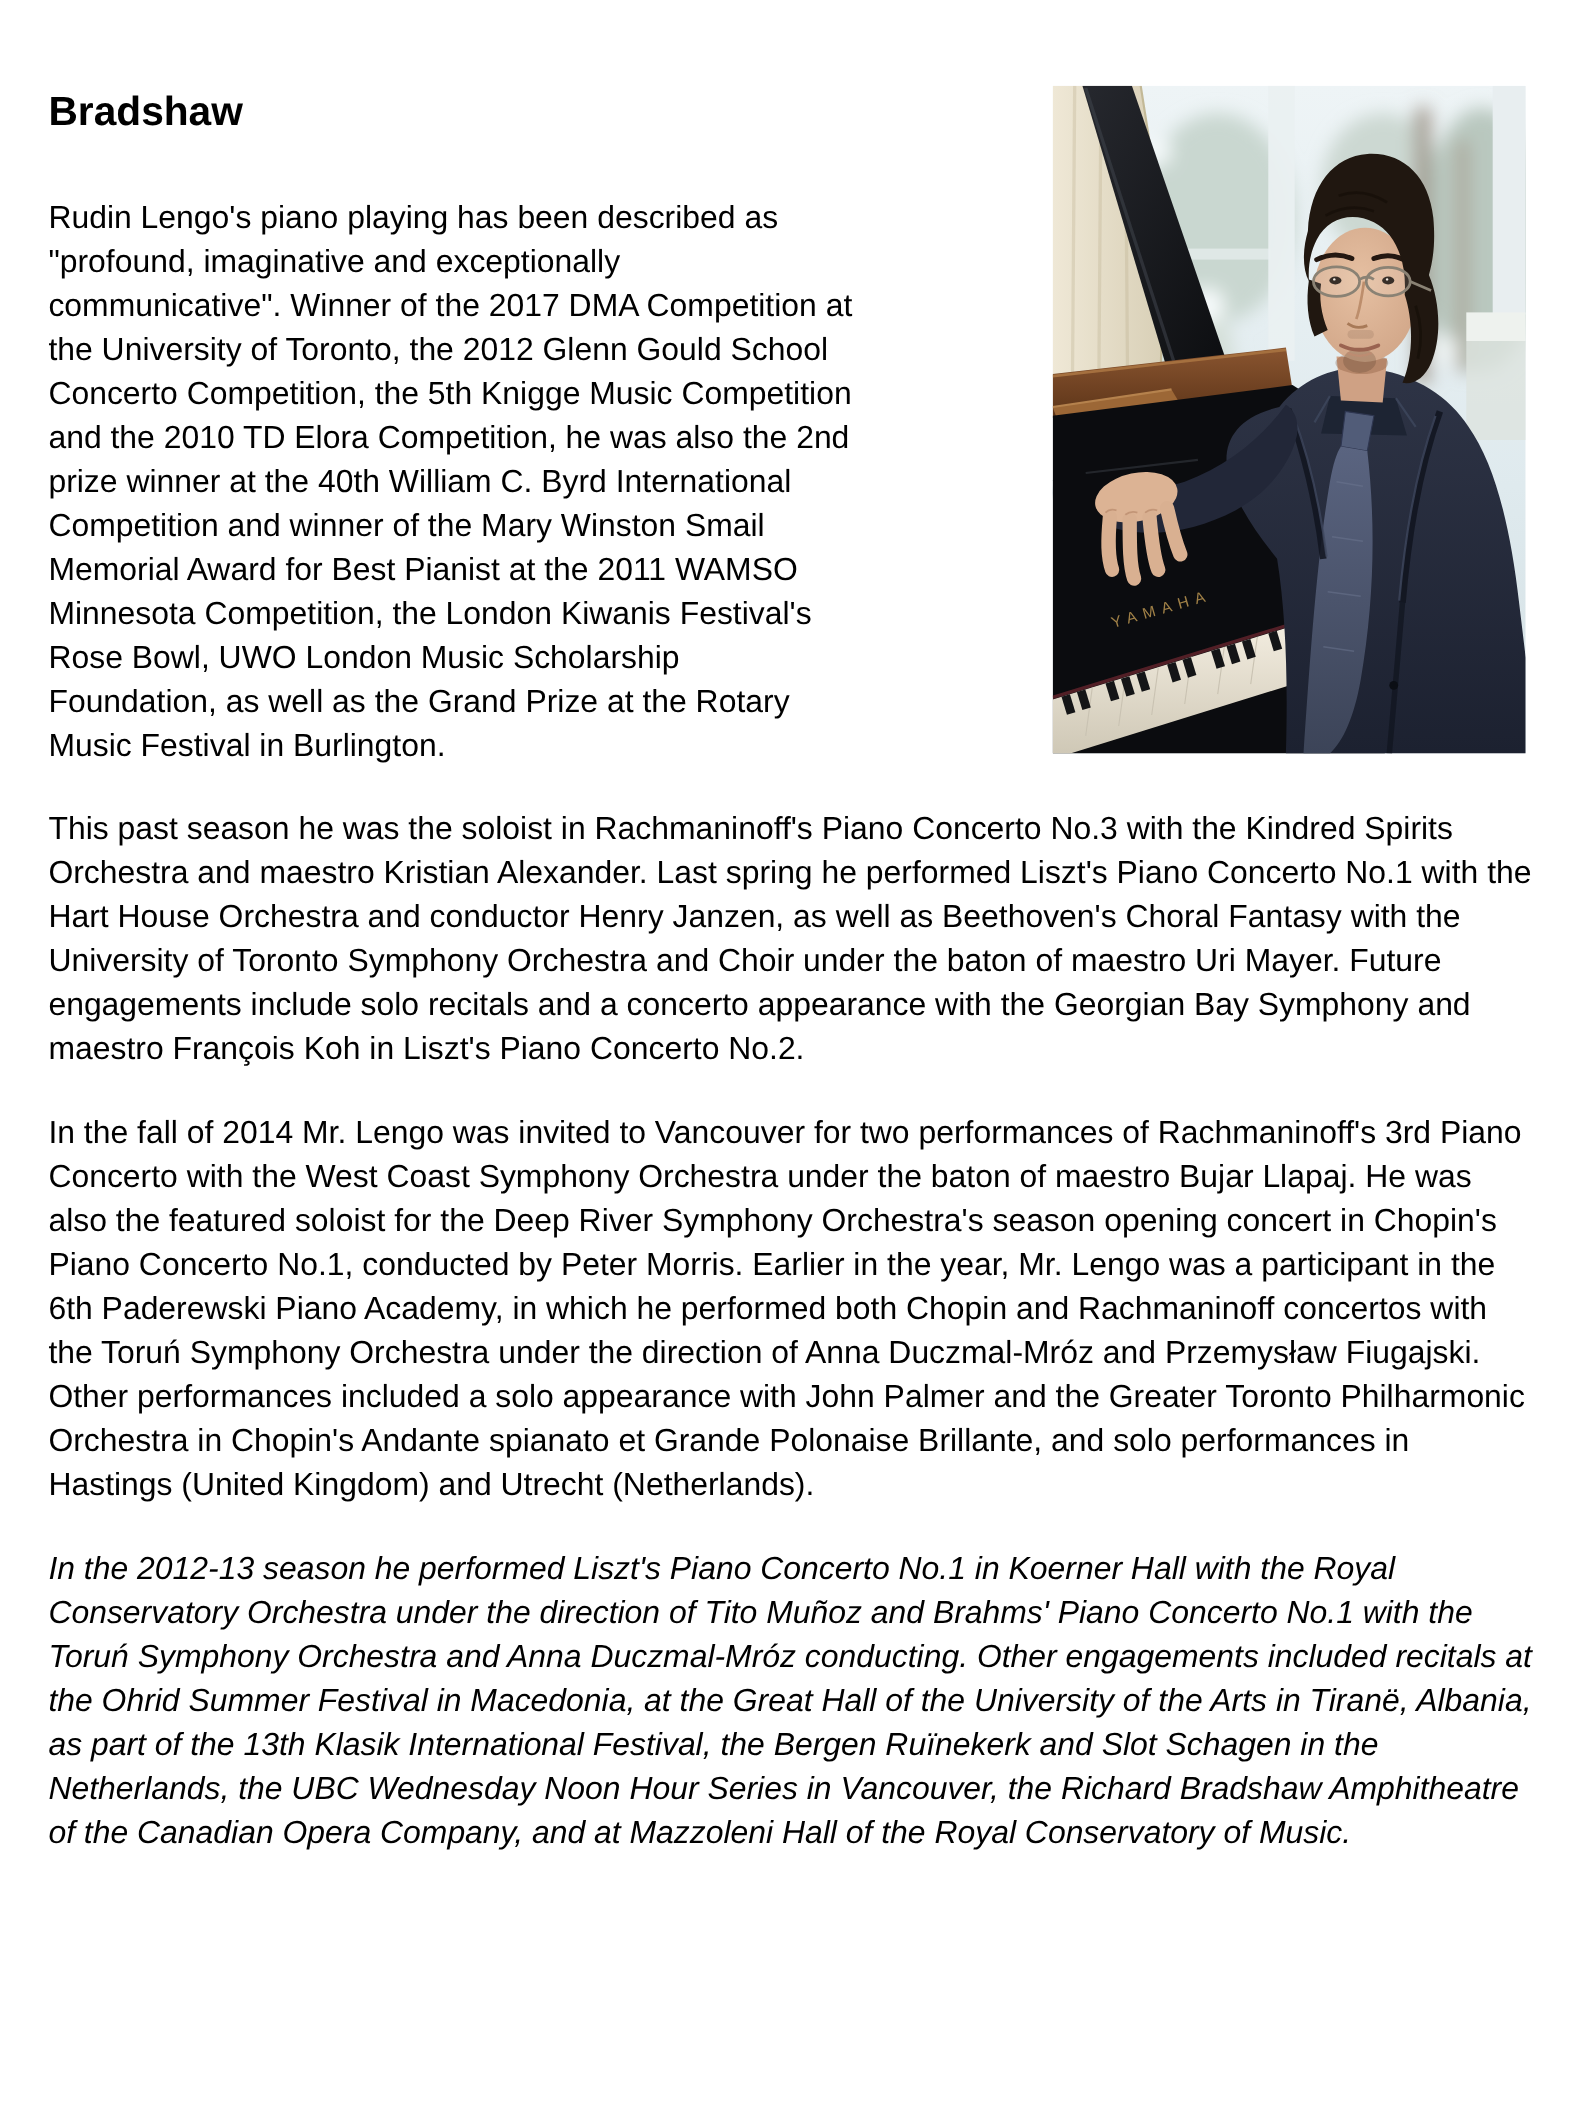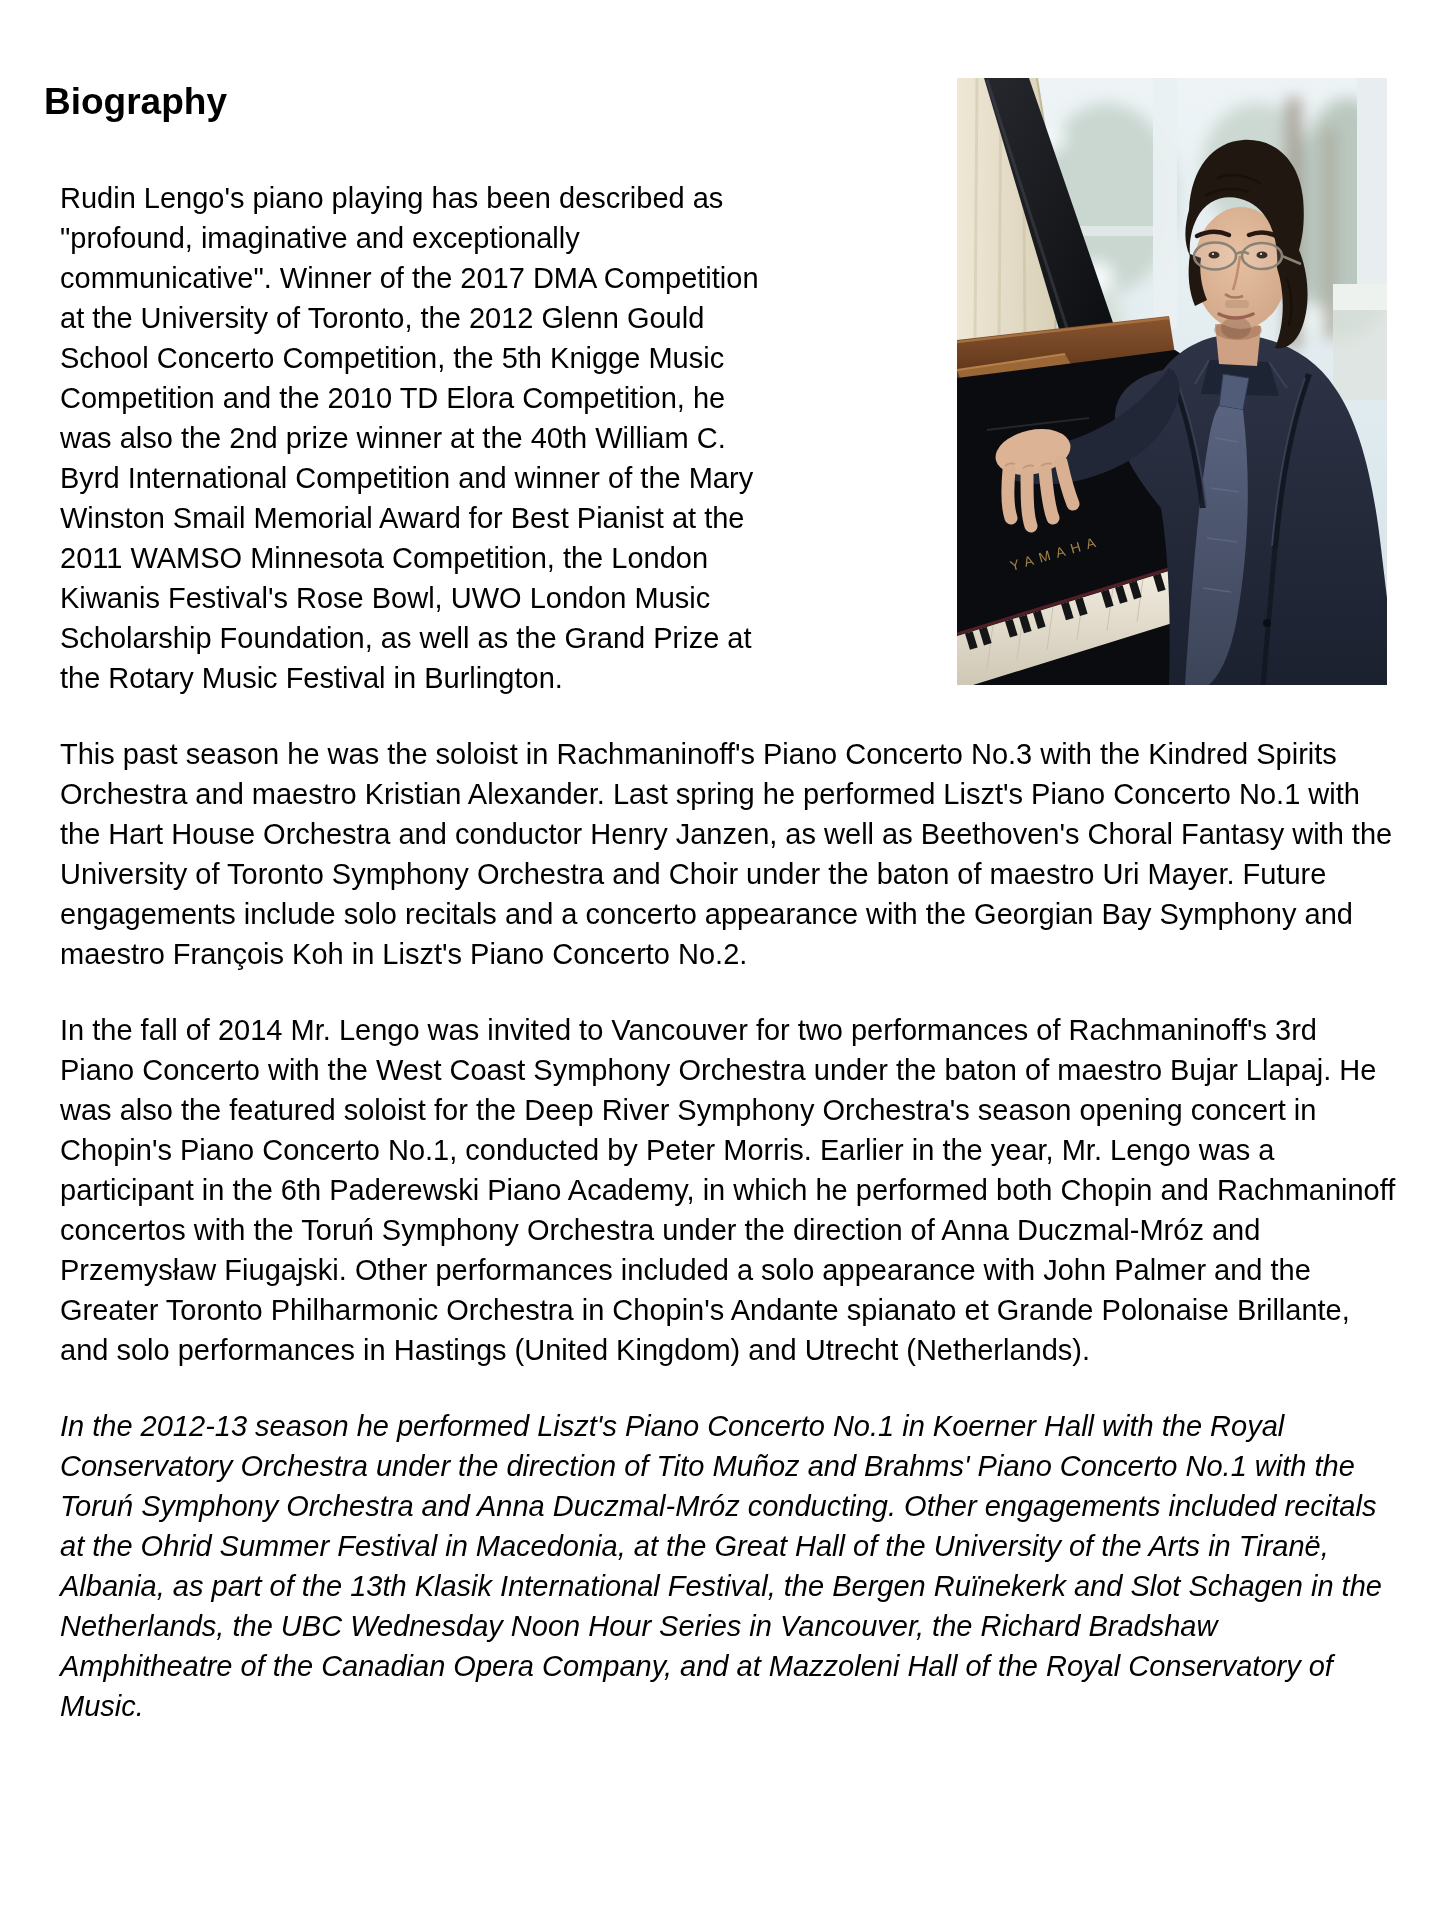--- a/index.html
+++ b/index.html
@@ -13,21 +13,21 @@
   .title {
     font-size: 37px;
     line-height: 44px;
     font-weight: bold;
     margin: 4px 0 54px 0;
     color: #000;
   }
   .para {
     font-size: 29px;
     line-height: 40px;
-    margin: 0 0 36px 16px;
+    margin: 0 0 36px 0;
     color: #000;
   }
   .para:last-child { margin-bottom: 0; font-style: italic; }
   figure.photo {
     float: right;
     width: 612px;           
     margin: 2px 9px 24px 0;
     padding: 0;
   }
   figure.photo svg {
@@ -256,20 +256,20 @@
         <g stroke="#8a8274" stroke-width="2.5" fill="#ffffff" fill-opacity="0.12">
           <ellipse cx="258" cy="178" rx="21" ry="13.5"></ellipse>
           <ellipse cx="305" cy="178" rx="20" ry="13"></ellipse>
           <path d="M279,176 Q286,172 292,176" fill="none"></path>
           <path d="M325,178 L344,186" fill="none"></path>
         </g>
       </g>
     </svg>
   </figure>
 
-  <h1 class="title">Biography</h1>
+  <h1 class="title">Bradshaw</h1>
 
   <p class="para">Rudin Lengo's piano playing has been described as "profound, imaginative and exceptionally communicative". Winner of the 2017 DMA Competition at the University of Toronto, the 2012 Glenn Gould School Concerto Competition, the 5th Knigge Music Competition and the 2010 TD Elora Competition, he was also the 2nd prize winner at the 40th William C. Byrd International Competition and winner of the Mary Winston Smail Memorial Award for Best Pianist at the 2011 WAMSO Minnesota Competition, the London Kiwanis Festival's Rose Bowl, UWO London Music Scholarship Foundation, as well as the Grand Prize at the Rotary Music Festival in Burlington.</p>
   <p class="para">This past season he was the soloist in Rachmaninoff's Piano Concerto No.3 with the Kindred Spirits Orchestra and maestro Kristian Alexander. Last spring he performed Liszt's Piano Concerto No.1 with the Hart House Orchestra and conductor Henry Janzen, as well as Beethoven's Choral Fantasy with the University of Toronto Symphony Orchestra and Choir under the baton of maestro Uri Mayer. Future engagements include solo recitals and a concerto appearance with the Georgian Bay Symphony and maestro François Koh in Liszt's Piano Concerto No.2.</p>
   <p class="para">In the fall of 2014 Mr. Lengo was invited to Vancouver for two performances of Rachmaninoff's 3rd Piano Concerto with the West Coast Symphony Orchestra under the baton of maestro Bujar Llapaj. He was also the featured soloist for the Deep River Symphony Orchestra's season opening concert in Chopin's Piano Concerto No.1, conducted by Peter Morris. Earlier in the year, Mr. Lengo was a participant in the 6th Paderewski Piano Academy, in which he performed both Chopin and Rachmaninoff concertos with the Toruń Symphony Orchestra under the direction of Anna Duczmal-Mróz and Przemysław Fiugajski. Other performances included a solo appearance with John Palmer and the Greater Toronto Philharmonic Orchestra in Chopin's Andante spianato et Grande Polonaise Brillante, and solo performances in Hastings (United Kingdom) and Utrecht (Netherlands).</p>
   <p class="para">In the 2012-13 season he performed Liszt's Piano Concerto No.1 in Koerner Hall with the Royal Conservatory Orchestra under the direction of Tito Muñoz and Brahms' Piano Concerto No.1 with the Toruń Symphony Orchestra and Anna Duczmal-Mróz conducting. Other engagements included recitals at the Ohrid Summer Festival in Macedonia, at the Great Hall of the University of the Arts in Tiranë, Albania, as part of the 13th Klasik International Festival, the Bergen Ruïnekerk and Slot Schagen in the Netherlands, the UBC Wednesday Noon Hour Series in Vancouver, the Richard Bradshaw Amphitheatre of the Canadian Opera Company, and at Mazzoleni Hall of the Royal Conservatory of Music.</p>
 
 </div>
 
 </body></html>

